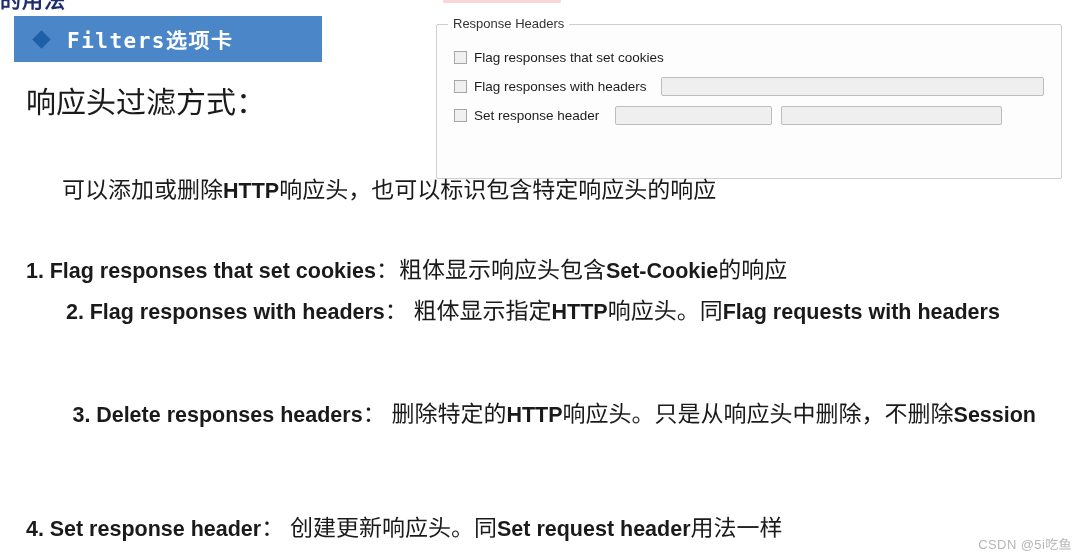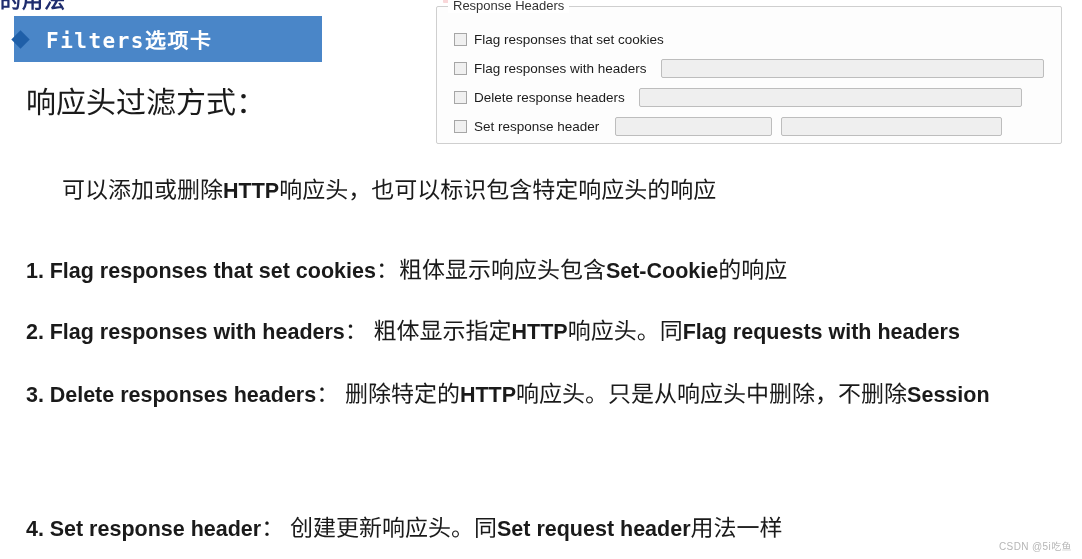--- a/index.html
+++ b/index.html
@@ -44,20 +44,21 @@
   .banner {
     position: absolute;
     left: 14px;
     top: 16px;
     width: 308px;
     height: 46px;
     background: #4a86c8;
     display: flex;
     align-items: center;
     box-sizing: border-box;
+    padding-left: 21px;
   }
   .banner-diamond {
     width: 13px;
     height: 13px;
     background: #1f5fa8;
     transform: rotate(45deg);
     flex: none;
     margin-right: 19px;
   }
   .banner-text {
@@ -77,23 +78,23 @@
     font-family: "Liberation Serif", "DejaVu Serif", serif;
     font-size: 30px;
     color: #1a1a1a;
     white-space: nowrap;
   }
 
   
   .fiddler-panel {
     position: absolute;
     left: 436px;
-    top: 6px;
+    top: 24px;
     width: 626px;
-    height: 138px;
+    height: 155px;
     background: #ffffff;
     box-sizing: border-box;
   }
   .groupbox {
     position: absolute;
     inset: 0;
     border: 1px solid #cfcfcf;
     border-radius: 2px;
     box-sizing: border-box;
     background: #fdfdfd;
@@ -158,31 +159,31 @@
     line-height: 34px;
     color: #1a1a1a;
   }
   .para .latin {
     font-family: "Liberation Sans", "DejaVu Sans", sans-serif;
     font-size: 21.5px;
     font-weight: bold;
   }
   .p-lead { top: 174px; width: 1030px; white-space: nowrap; margin-left: 36px; }
   .p-1    { top: 254px; width: 1030px; white-space: nowrap; }
-  .p-2    { top: 315px; width: 940px; }
-  .p-3    { top: 378px; width: 1010px; }
+  .p-2    { top: 295px; width: 940px; margin-left: 40px; }
+  .p-3    { top: 398px; width: 1010px; text-align: right; }
   .p-4    { top: 512px; width: 1030px; white-space: nowrap; }
 
   
   .watermark {
     position: absolute;
     right: 10px;
     bottom: 6px;
     font-family: "Liberation Sans", "DejaVu Sans", sans-serif;
-    font-size: 10px;
+    font-size: 13px;
     color: #b6b6b6;
     white-space: nowrap;
     letter-spacing: 0.4px;
   }
 </style>
 </head>
 <body>
 
 <div class="cutoff-title">的用法</div>
 <div class="cutoff-bar"></div>
@@ -203,25 +204,20 @@
         <span class="checkbox"></span>
         <span class="cb-label">Flag responses that set cookies</span>
       </div>
 
       <div class="cb-row">
         <span class="checkbox"></span>
         <span class="cb-label">Flag responses with headers</span>
         <span class="field field-wide"></span>
       </div>
 
-      <div class="cb-row">
-        <span class="checkbox"></span>
-        <span class="cb-label">Delete response headers</span>
-        <span class="field field-wide"></span>
-      </div>
 
       <div class="cb-row">
         <span class="checkbox"></span>
         <span class="cb-label">Set response header</span>
         <span class="field field-half-a"></span>
         <span class="field field-half-b"></span>
       </div>
 
     </div>
   </div>

